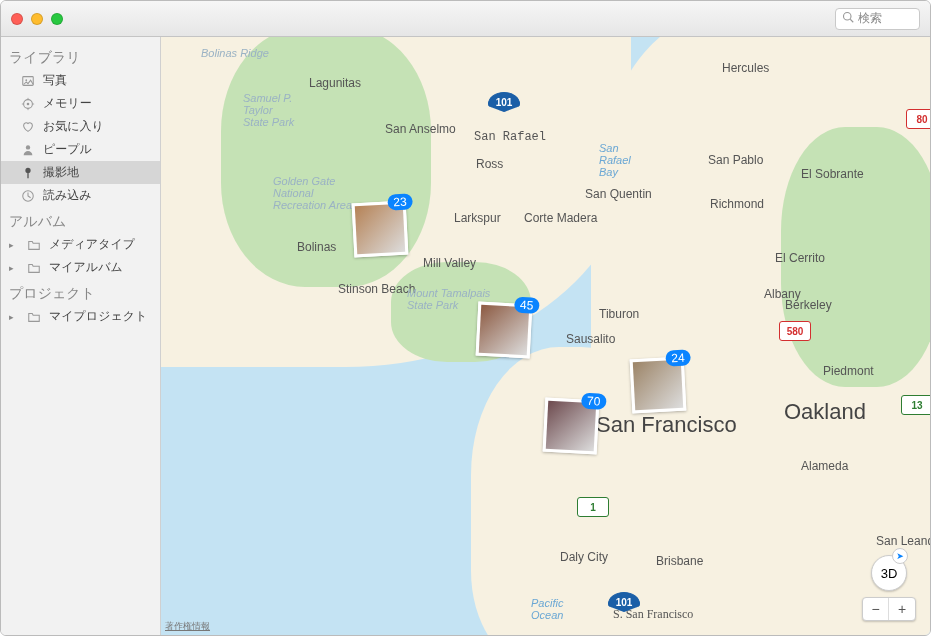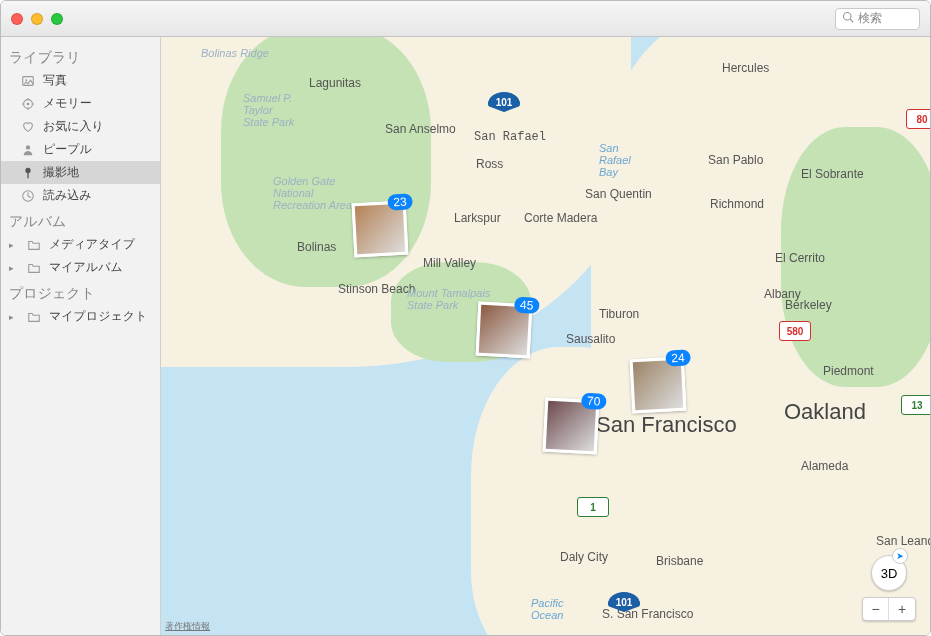--- a/index.html
+++ b/index.html
@@ -184,21 +184,21 @@
           <div class="city " style="left: 313px; top: 93px; font-family: Liberation Mono, monospace;">San Rafael</div>
           <div class="city " style="left: 315px; top: 120px;">Ross</div>
           <div class="city " style="left: 224px; top: 85px;">San Anselmo</div>
           <div class="city water" style="left: 438px; top: 105px;">San<br>Rafael<br>Bay</div>
           <div class="city " style="left: 424px; top: 150px;">San Quentin</div>
           <div class="city " style="left: 405px; top: 295px;">Sausalito</div>
           <div class="city " style="left: 438px; top: 270px;">Tiburon</div>
           <div class="city big" style="left: 435px; top: 375px;">San Francisco</div>
           <div class="city " style="left: 399px; top: 513px;">Daly City</div>
           <div class="city " style="left: 495px; top: 517px;">Brisbane</div>
-          <div class="city " style="left: 441px; top: 570px;">S. San Francisco</div>
+          <div class="city " style="left: 452px; top: 570px; font-family: Liberation Serif, serif;">S. San Francisco</div>
           <div class="city water" style="left: 370px; top: 536px; margin-top: 24px;">Pacific<br>Ocean</div>
           <div class="city " style="left: 549px; top: 160px;">Richmond</div>
           <div class="city " style="left: 547px; top: 116px;">San Pablo</div>
           <div class="city " style="left: 561px; top: 24px;">Hercules</div>
           <div class="city " style="left: 640px; top: 130px;">El Sobrante</div>
           <div class="city " style="left: 614px; top: 214px;">El Cerrito</div>
           <div class="city " style="left: 603px; top: 250px;">Albany</div>
           <div class="city " style="left: 624px; top: 261px;">Berkeley</div>
           <div class="city " style="left: 662px; top: 327px;">Piedmont</div>
           <div class="city big" style="left: 623px; top: 362px;">Oakland</div>

